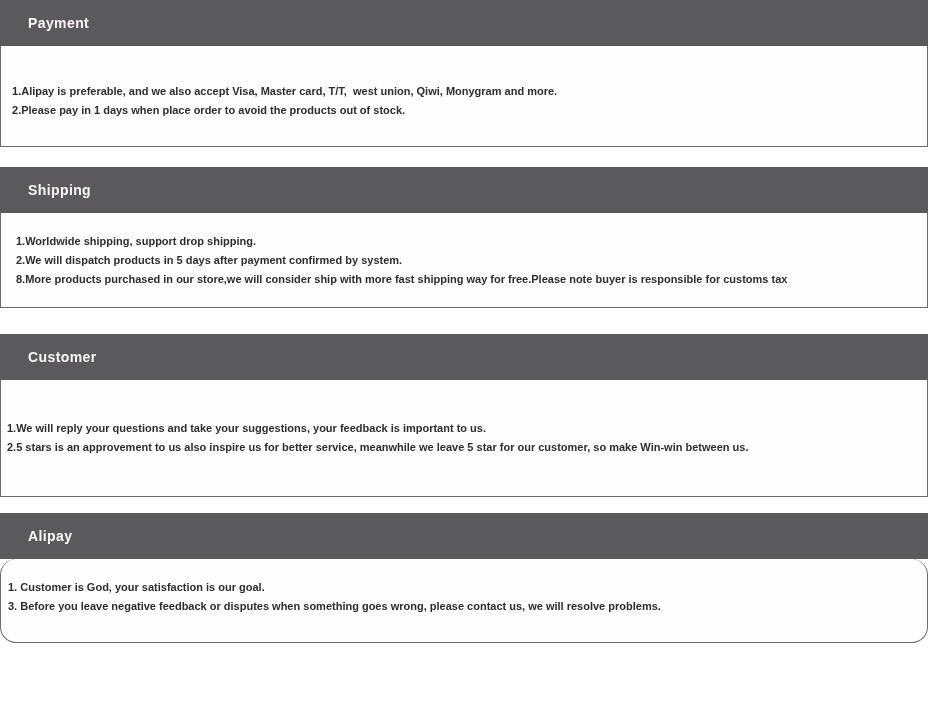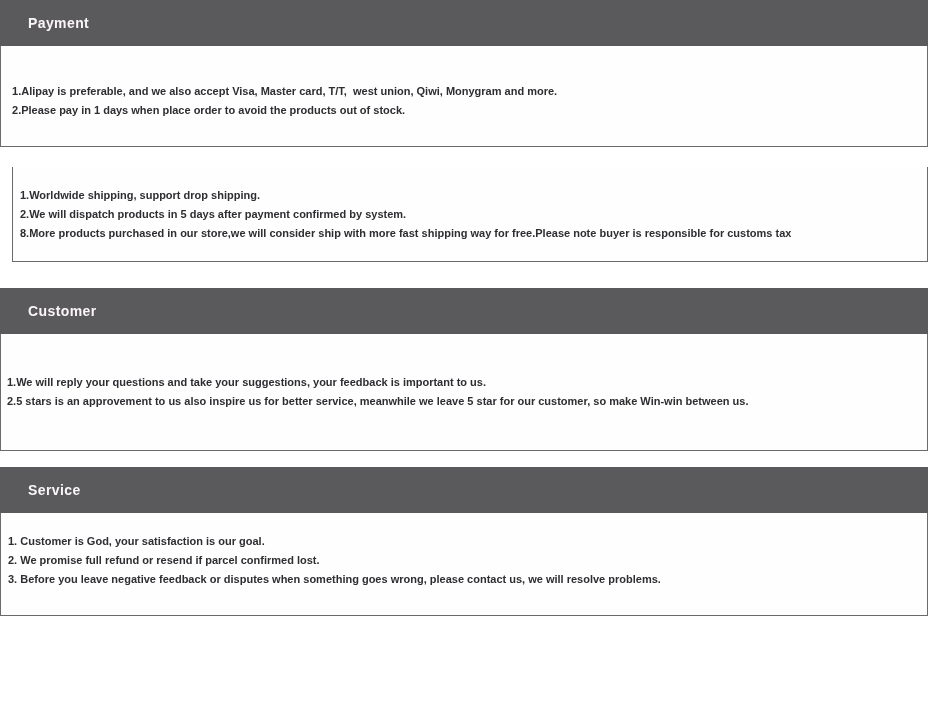--- a/index.html
+++ b/index.html
@@ -37,61 +37,63 @@
   }
   .box .line {
     margin: 0;
     font-size: 11px;
     font-weight: bold;
     color: #2e2e32;
     line-height: 19px;
     white-space: pre;
   }
   .box-payment  { padding: 36px 8px 26px 8px;  margin-bottom: 20px; }
-  .box-shipping { padding: 19px 8px 18px 7px;  margin-bottom: 26px; margin-left: 12px; }
+  .box-shipping { padding: 19px 8px 18px 15px;  margin-bottom: 26px; }
   .box-feedback { padding: 39px 8px 39px 6px;  margin-bottom: 16px; }
-  .box-service  { padding: 19px 24px 26px 7px; }
+  .box-service  { padding: 19px 24px 26px 7px; border-radius: 16px; }
 </style>
 </head>
 <body>
 
 <div class="page">
 
   <section>
     <header class="bar">
       <span class="bar-title">Payment</span>
     </header>
     <div class="box box-payment">
         <p class="line"> 1.Alipay is preferable, and we also accept Visa, Master card, T/T,  west union, Qiwi, Monygram and more.</p>
         <p class="line"> 2.Please pay in 1 days when place order to avoid the products out of stock.</p>
       </div>
   </section>
 
   <section>
+    <header class="bar">
+      <span class="bar-title">Shipping</span>
+    </header>
     <div class="box box-shipping">
         <p class="line">1.Worldwide shipping, support drop shipping.</p>
         <p class="line">2.We will dispatch products in 5 days after payment confirmed by system.</p>
         <p class="line">8.More products purchased in our store,we will consider ship with more fast shipping way for free.Please note buyer is responsible for customs tax</p>
       </div>
   </section>
 
   <section>
     <header class="bar">
       <span class="bar-title">Customer</span>
     </header>
     <div class="box box-feedback">
         <p class="line">1.We will reply your questions and take your suggestions, your feedback is important to us.</p>
         <p class="line">2.5 stars is an approvement to us also inspire us for better service, meanwhile we leave 5 star for our customer, so make Win-win between us.</p>
       </div>
   </section>
 
   <section>
     <header class="bar">
-      <span class="bar-title">Service</span>
+      <span class="bar-title">Alipay</span>
     </header>
     <div class="box box-service">
         <p class="line">1. Customer is God, your satisfaction is our goal.</p>
-        <p class="line">2. We promise full refund or resend if parcel confirmed lost.</p>
         <p class="line">3. Before you leave negative feedback or disputes when something goes wrong, please contact us, we will resolve problems.</p>
       </div>
   </section>
 
 </div>
 
 </body></html>

